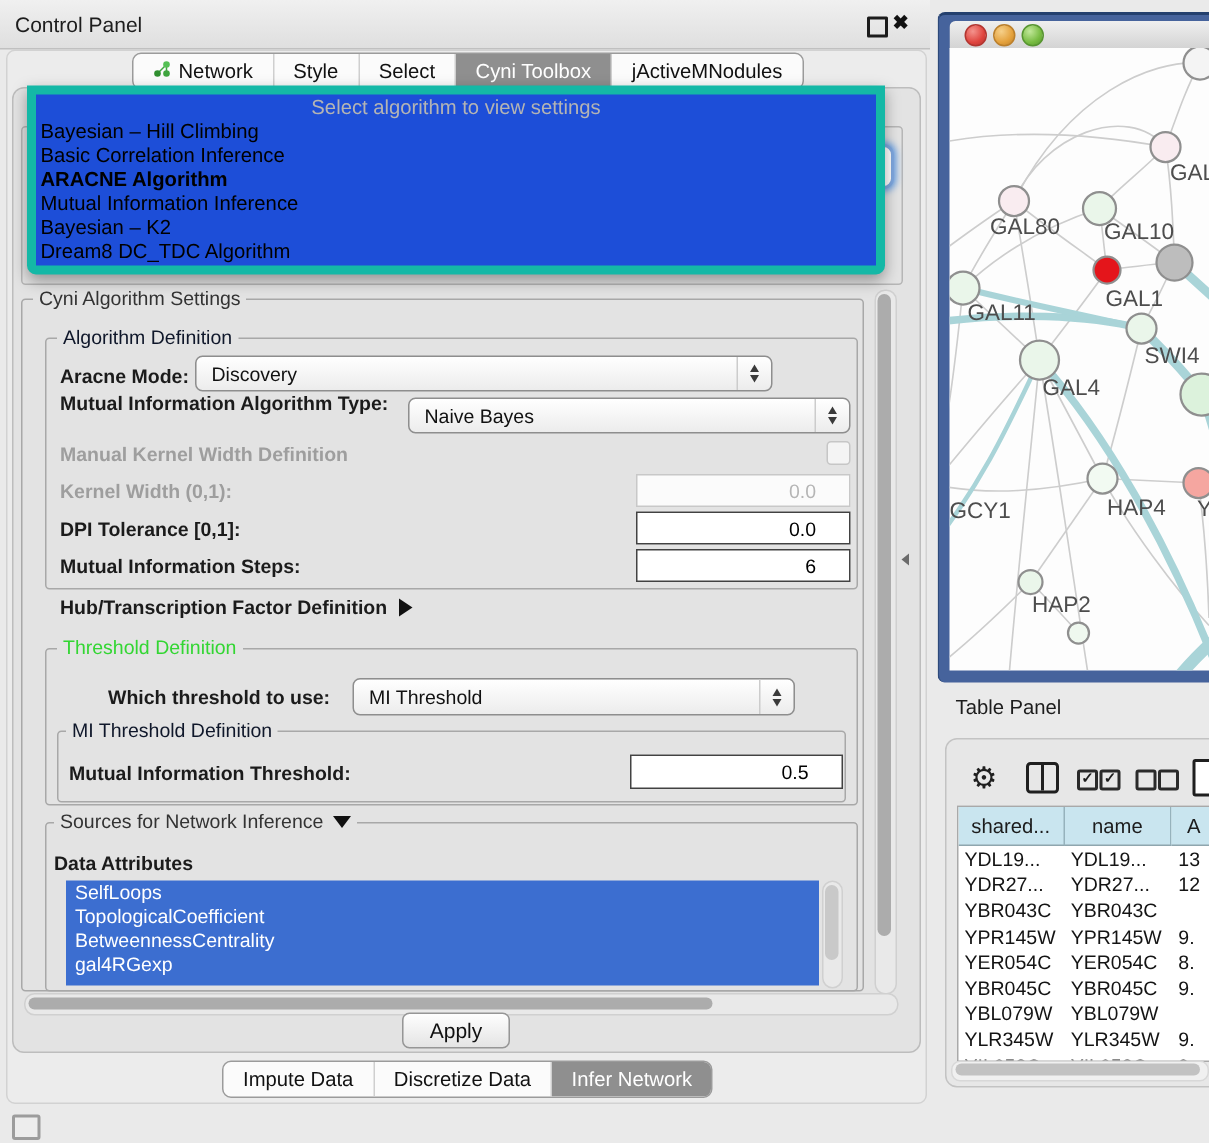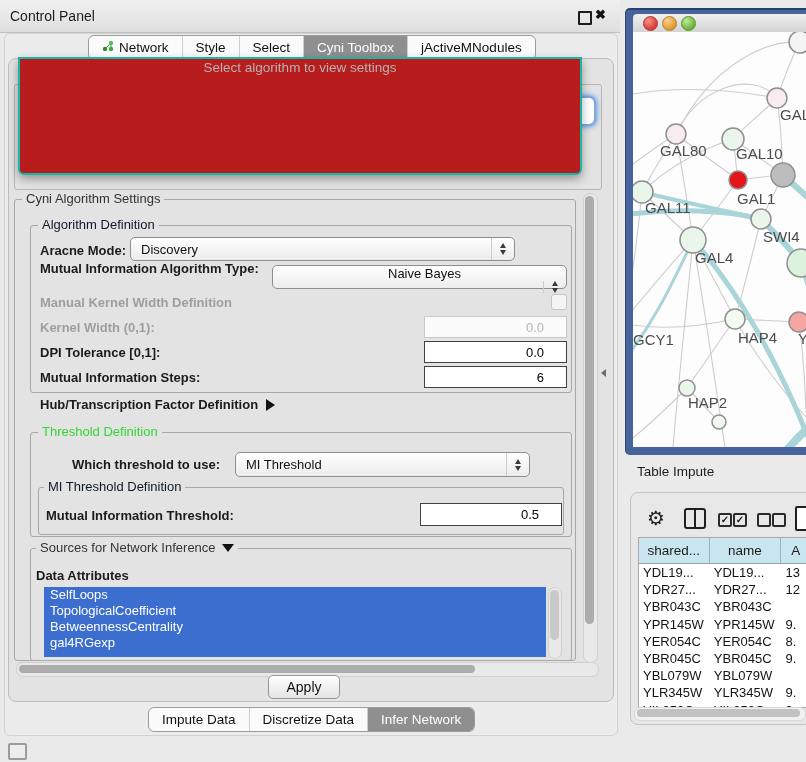--- a/index.html
+++ b/index.html
@@ -24,21 +24,21 @@
   .tabstrip{display:flex;background:#FBFBFB;border:1px solid #9B9B9B;border-radius:6px;
             overflow:hidden;height:23px;align-items:stretch;}
   .tabstrip .tab{display:flex;align-items:center;gap:5px;padding:0 13px;font-size:13.5px;
                  border-right:1px solid #CFCFCF;color:#111;white-space:nowrap;}
   .tabstrip .tab:last-child{border-right:none;}
   .tabstrip .tab.sel{background:#8F8F8F;color:#FFF;}
   .top-tabs{left:88px;top:35px;}
   .bottom-tabs{left:148px;top:707px;}
 
   
-  .popup{left:18px;top:57px;width:560px;height:114px;background:#b91c1c;border:2px solid #14b8a6;
+  .popup{left:18px;top:57px;width:560px;height:114px;background:#1d4ed8;border:6px solid #14b8a6;
          border-radius:0 0 6px 6px;box-shadow:0 4px 10px rgba(0,0,0,.35);z-index:50;}
   .popup .ph{height:17px;line-height:17px;text-align:center;color:#B4B4B4;font-size:13.5px;}
   .popup .it{height:16px;line-height:16px;font-size:13.5px;padding-left:3px;color:#000;white-space:nowrap;}
   .popup .it.sel{font-weight:700;}
 
   
   .frag-grp{left:14px;top:84px;width:586px;height:104px;border:1px solid #B6B6B6;border-radius:3px;z-index:1;}
   .frag-combo{left:60px;top:96px;width:532px;height:26px;background:#FFF;border:2px solid #7FA8E0;
               border-radius:7px;box-shadow:0 0 5px 1px #5E9BE6;z-index:2;}
 
@@ -160,39 +160,47 @@
       <div class="tab">
         <span>jActiveMNodules</span>
       </div>
     </div>
 
   <div class="a frag-grp"></div>
   <div class="a frag-combo"></div>
 
   <div class="a popup">
     <div class="ph">Select algorithm to view settings</div>
+    <div>
+        <div class="it">Bayesian – Hill Climbing</div>
+        <div class="it">Basic Correlation Inference</div>
+        <div class="it sel">ARACNE Algorithm</div>
+        <div class="it">Mutual Information Inference</div>
+        <div class="it">Bayesian – K2</div>
+        <div class="it">Dream8 DC_TDC Algorithm</div>
+      </div>
   </div>
 
   <div class="a grp" style="left:14px;top:199px;width:560px;height:460px;"></div>
   <div class="a grp-title t-gray" style="left:22px;top:192px;">Cyni Algorithm Settings</div>
 
   <div class="a grp" style="left:30px;top:225px;width:540px;height:166px;"></div>
   <div class="a grp-title t-blue" style="left:38px;top:218px;">Algorithm Definition</div>
 
   <div class="a lbl" style="left:40px;top:243px;">Aracne Mode:</div>
   <div class="a combo" style="left:130px;top:237px;width:385px;height:24px;">
     <span>Discovery</span>
     <span class="spin">
         <span class="tri-up"></span>
         <span class="tri-dn"></span>
       </span>
   </div>
 
   <div class="a lbl" style="left:40px;top:261px;">Mutual Information Algorithm Type:</div>
-  <div class="a combo" style="left:272px;top:265px;width:295px;height:24px;flex-direction:column;">
+  <div class="a combo" style="left:272px;top:265px;width:295px;height:24px;">
     <span>Naive Bayes</span>
     <span class="spin">
         <span class="tri-up"></span>
         <span class="tri-dn"></span>
       </span>
   </div>
 
   <div class="a lbl dis" style="left:40px;top:295px;">Manual Kernel Width Definition</div>
   <div class="a chk" style="left:551px;top:294px;"></div>
 
@@ -336,21 +344,21 @@
           <text x="105" y="311" font-size="15" fill="#4D4D4D">HAP4</text>
           <circle cx="166" cy="290" r="10" fill="#F5A6A0" stroke="#8F8F8F" stroke-width="1.5"></circle>
           <text x="165" y="312" font-size="15" fill="#4D4D4D">Y</text>
           <circle cx="54" cy="356" r="8" fill="#EAF6EA" stroke="#8F8F8F" stroke-width="1.5"></circle>
           <text x="55" y="376" font-size="15" fill="#4D4D4D">HAP2</text>
           <circle cx="86" cy="390" r="7" fill="#EFF8EF" stroke="#8F8F8F" stroke-width="1.5"></circle>
         </g>
     </svg>
   </div>
 
-  <div class="a tp-label">Table Impute</div>
+  <div class="a tp-label">Table Panel</div>
   <div class="a tp-box"></div>
   <div class="a gear">⚙</div>
   <div class="a splitpane"></div>
   <div class="a cb" style="left:718px;top:513px;">
       <span>✓</span>
     </div>
   <div class="a cb" style="left:733px;top:513px;">
       <span>✓</span>
     </div>
   <div class="a cb" style="left:757px;top:513px;"></div>

